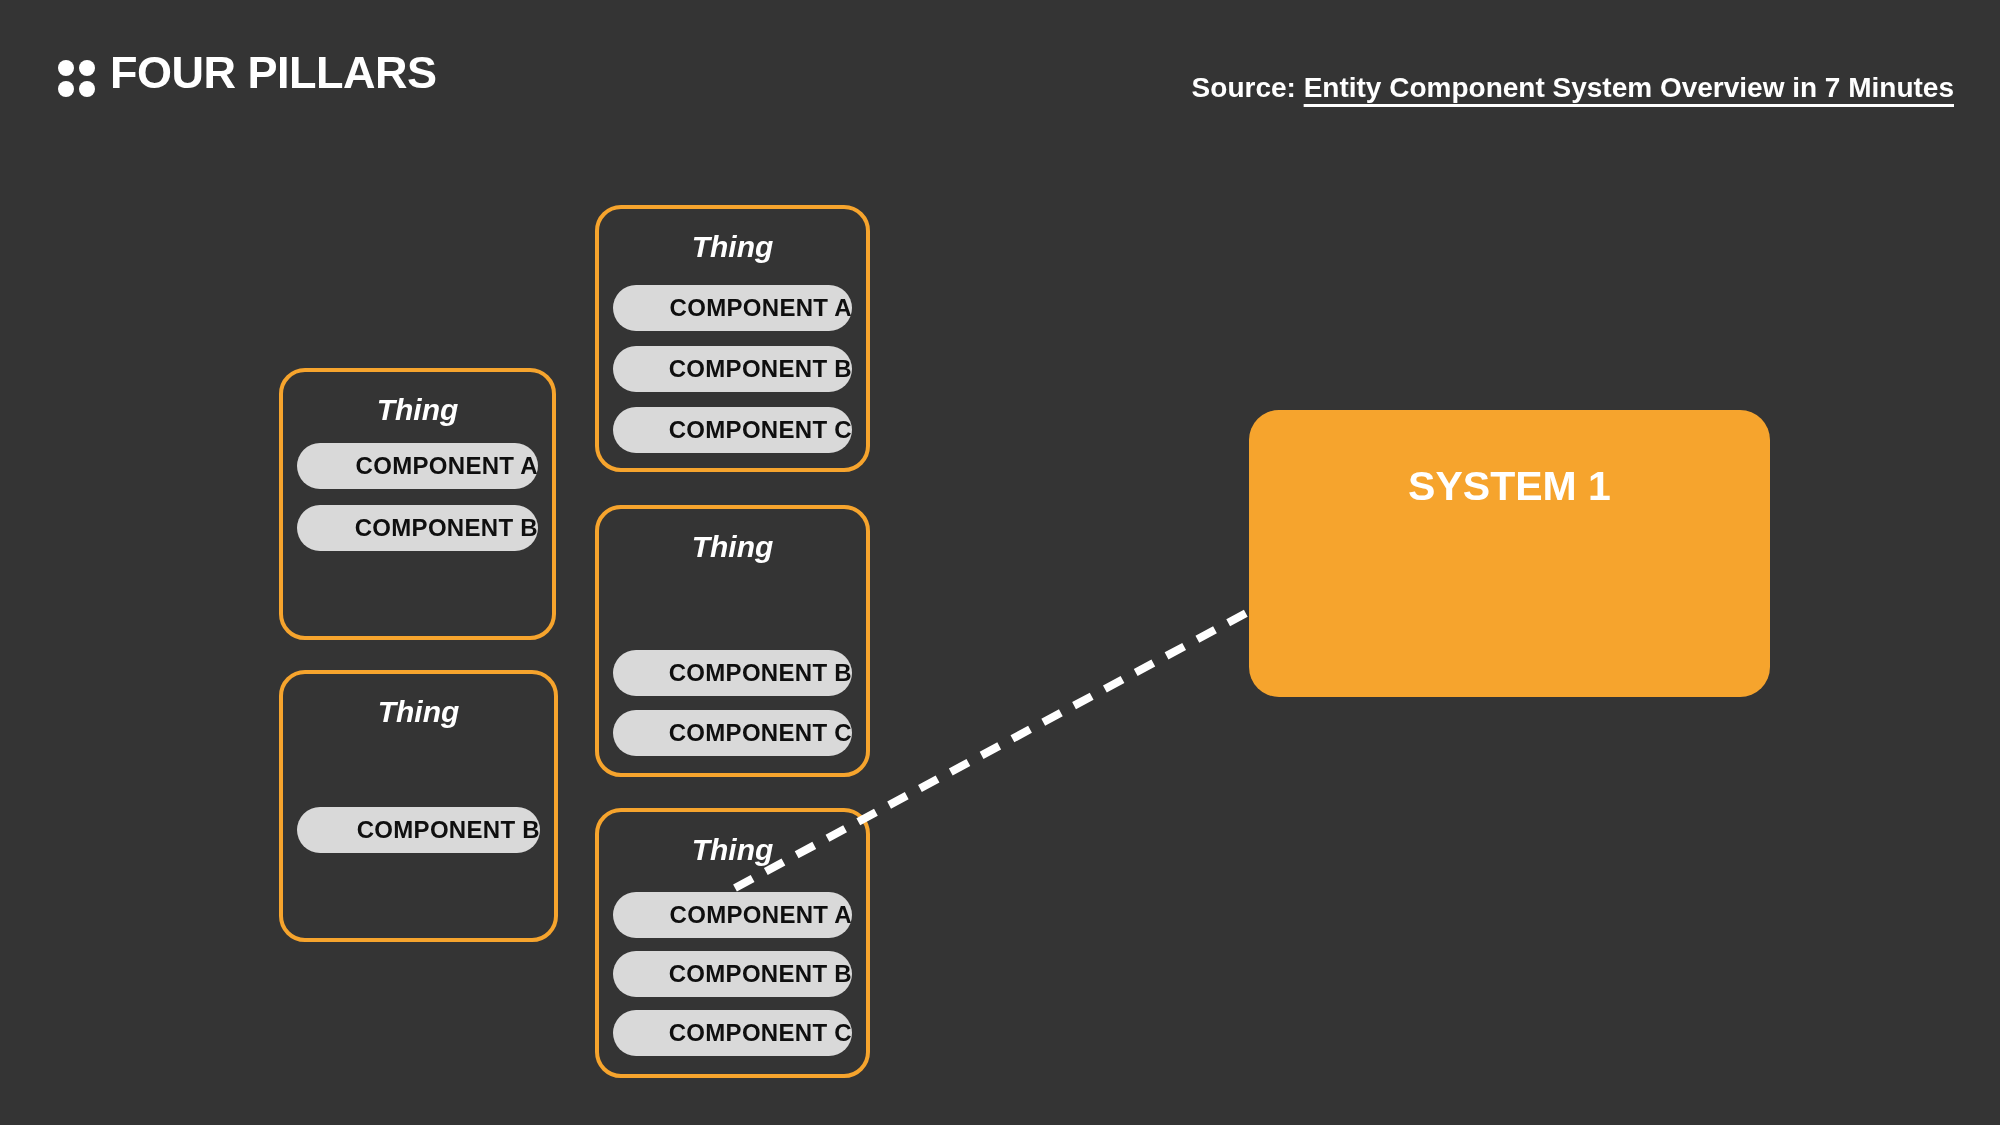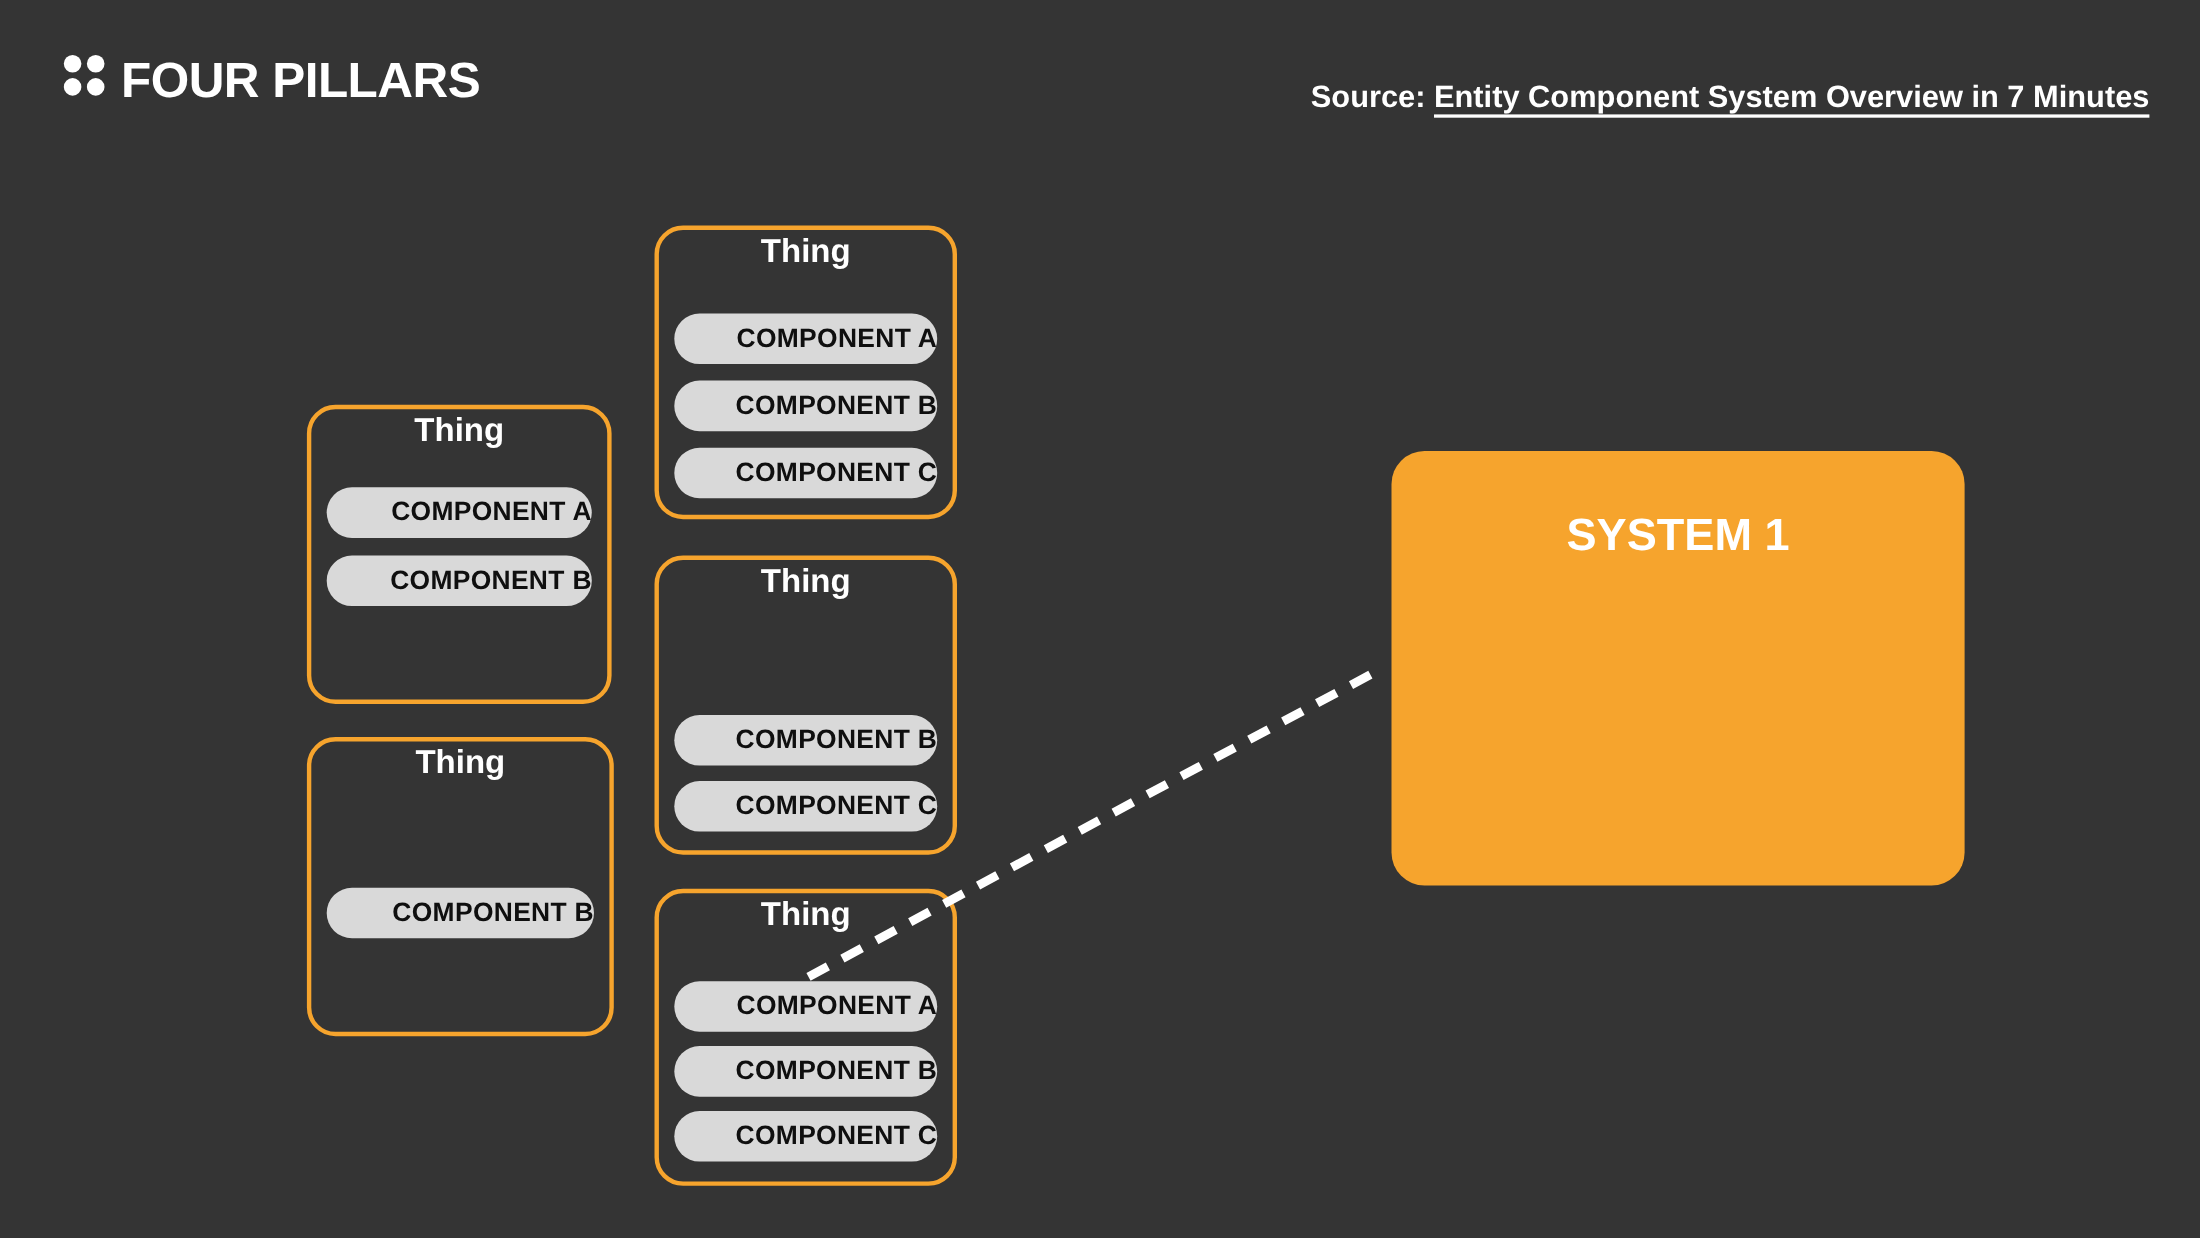--- a/index.html
+++ b/index.html
@@ -12,51 +12,51 @@
   }
   *{box-sizing:border-box;margin:0;padding:0;}
   html,body{background:var(--bg);}
   body{font-family:"Liberation Sans","DejaVu Sans",sans-serif;font-weight:700;}
   .canvas{
     position:relative;width:2000px;height:1125px;background:var(--bg);
     overflow:hidden;
   }
 
   
-  .logo{position:absolute;left:58px;top:50px;display:flex;align-items:flex-start;gap:15px;}
+  .logo{position:absolute;left:58px;top:50px;display:flex;align-items:flex-end;gap:15px;}
   .dots{display:grid;grid-template-columns:16px 16px;grid-template-rows:16px 16px;gap:5px;}
   .dots i{display:block;width:16px;height:16px;border-radius:50%;background:var(--text);}
   .logo-text{color:var(--text);font-size:45px;letter-spacing:-0.5px;line-height:1;padding-bottom:2px;}
   .source{position:absolute;top:70px;right:46px;color:var(--text);font-size:28px;line-height:1.3;margin-left:42px;}
   .source-link{
     color:var(--text);text-decoration:underline;
     text-decoration-thickness:3px;text-underline-offset:7px;cursor:pointer;
   }
 
   
   .thing{
     position:absolute;border:4px solid var(--accent);border-radius:26px;
     background:transparent;
   }
   .thing-title{
-    position:absolute;top:2px;left:0;right:0;text-align:center;
-    color:var(--text);font-size:30px;line-height:1.2;
+    position:absolute;top:20px;left:0;right:0;text-align:center;
+    color:var(--text);font-size:30px;line-height:1.2;font-style:italic;
   }
   .pill{
     position:absolute;left:14px;right:14px;height:46px;border-radius:23px;
     background:var(--pill);color:var(--pill-ink);
     font-size:24px;line-height:46px;text-align:right;letter-spacing:0.3px;
     white-space:nowrap;
   }
 
   
   .system{
-    position:absolute;left:1249px;top:410px;width:521px;height:395px;
+    position:absolute;left:1249px;top:410px;width:521px;height:287px;
     background:var(--accent);border-radius:30px;color:var(--text);
-    text-align:center;padding-top:52px;margin-left:16px;
+    text-align:center;padding-top:52px;
   }
   .system-title{font-size:41px;line-height:1.2;}
   .system-desc{
     font-size:30px;line-height:52px;max-width:400px;margin:28px auto 0;
   }
 
   
   .connector{position:absolute;left:0;top:0;z-index:5;pointer-events:none;}
   .connector line{stroke:var(--connector);stroke-width:8;stroke-dasharray:20 15;}
 </style>

